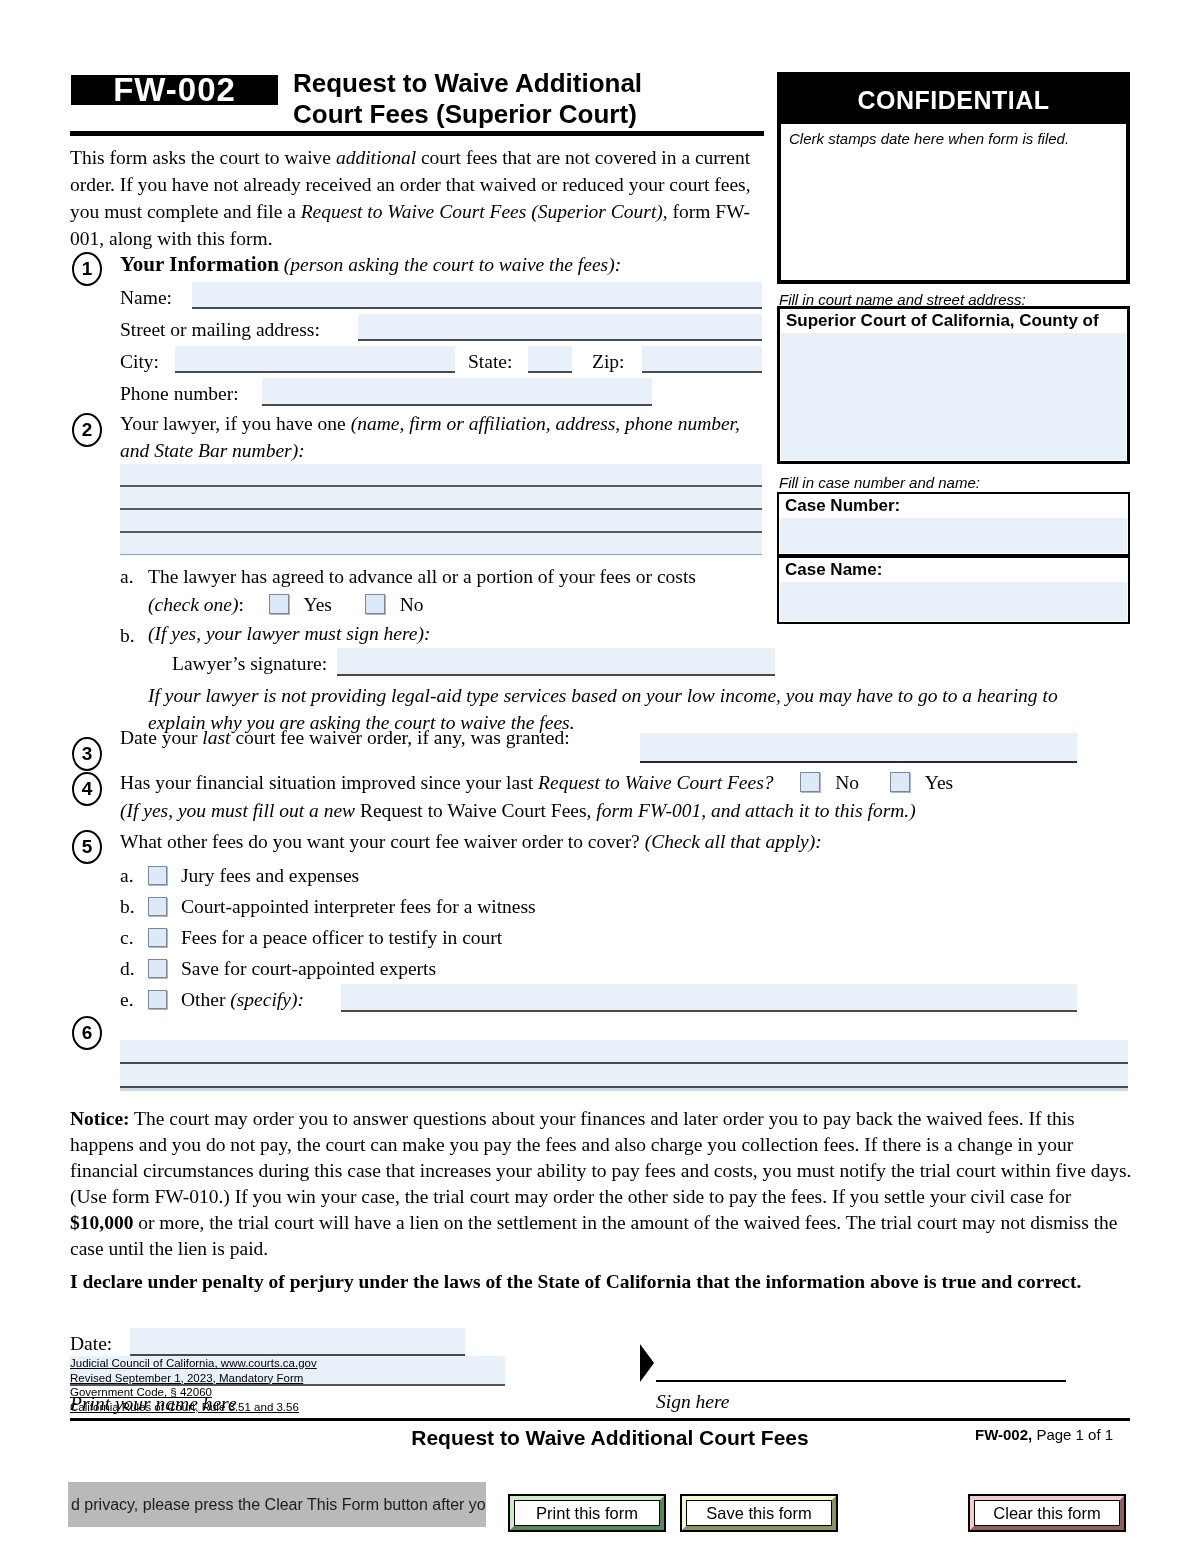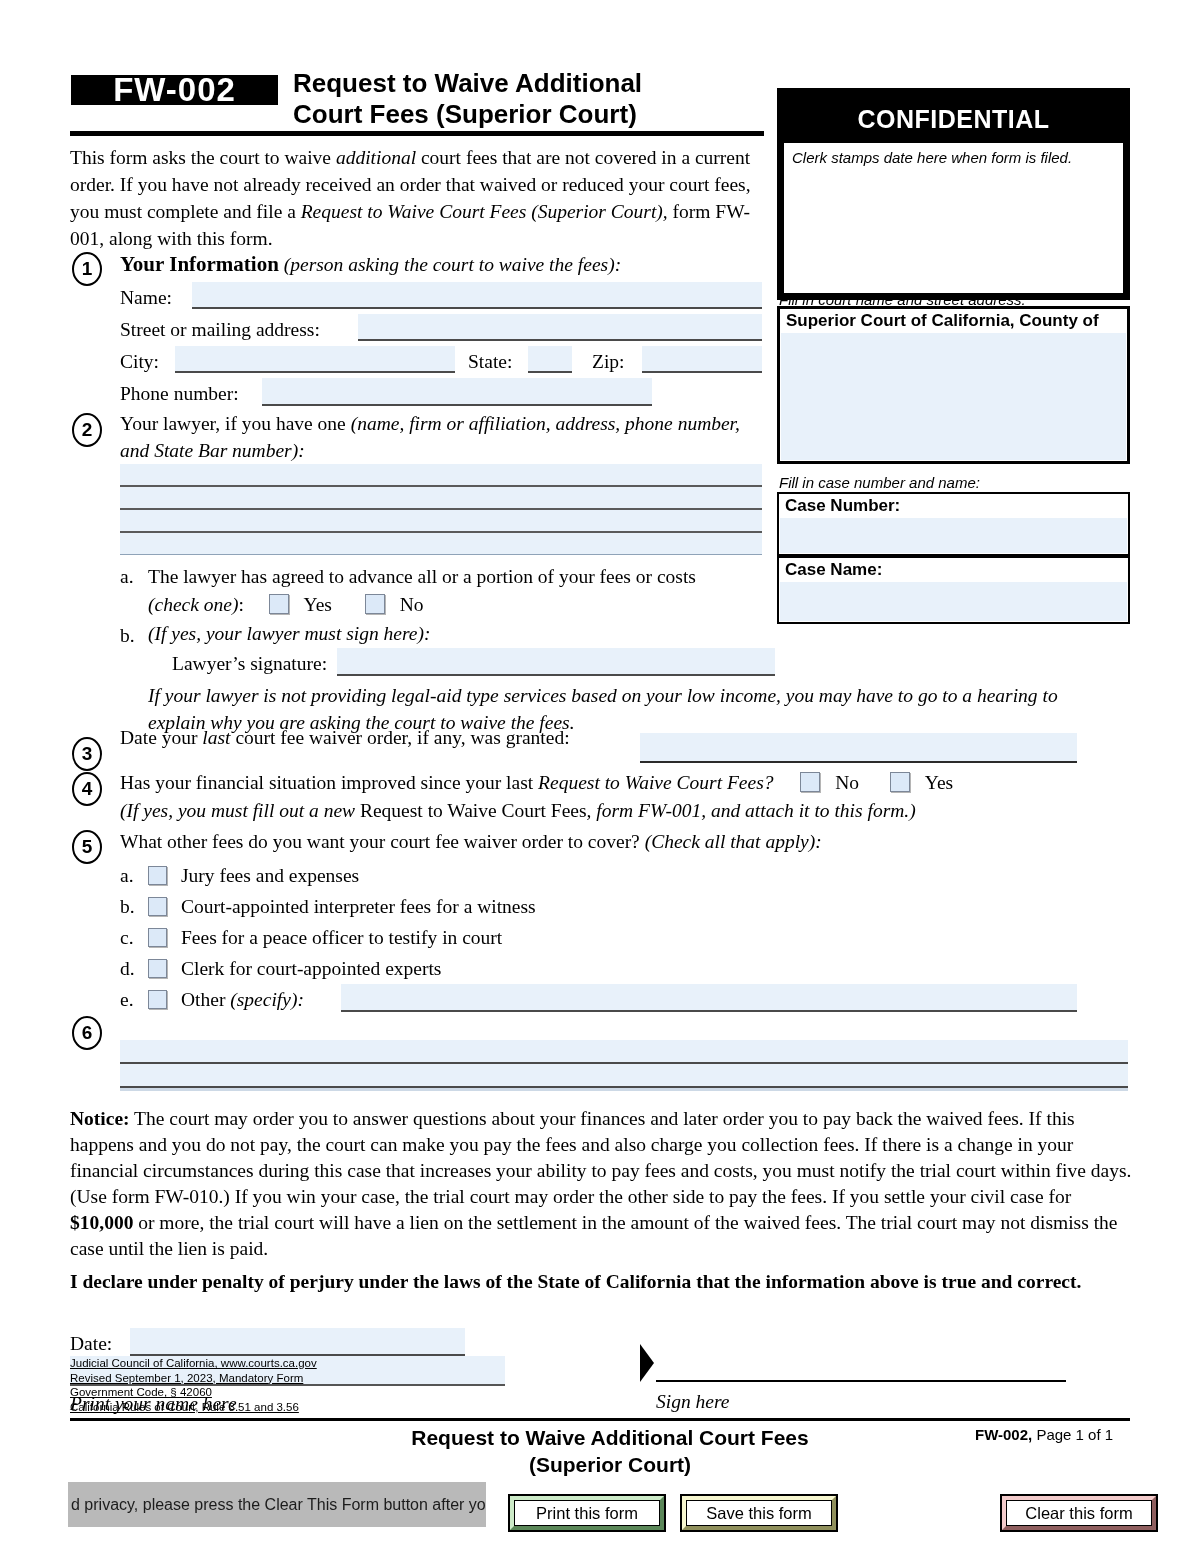--- a/index.html
+++ b/index.html
@@ -10,22 +10,22 @@
   .b{font-weight:bold;}
   .body-text{font-size:19.5px;line-height:27px;}
 
   
   .fw-badge{left:71px;top:75px;width:207px;height:30px;background:#000;color:#fff;
             display:flex;align-items:center;justify-content:center;
             font:bold 33px "Liberation Sans",sans-serif;letter-spacing:1px;}
   .form-title{left:293px;top:68px;width:480px;font:bold 26px "Liberation Sans",sans-serif;line-height:31px;}
   .title-rule{left:70px;top:131px;width:694px;height:5px;background:#000;}
 
-  .conf-box{left:777px;top:72px;width:353px;height:212px;border:7px solid #000000;box-sizing:border-box;
-            display:flex;flex-direction:column;margin-top:16px;}
+  .conf-box{left:777px;top:72px;width:353px;height:212px;border:4px solid #000000;box-sizing:border-box;
+            display:flex;flex-direction:column;}
   .conf-header{height:48px;background:#000;color:#fff;display:flex;align-items:center;justify-content:center;
                font:bold 25px "Liberation Sans",sans-serif;letter-spacing:0.5px;}
   .clerk-area{flex:1;padding:6px 8px;font:italic 15px "Liberation Sans",sans-serif;}
 
   .side-label{font:italic 15px "Liberation Sans",sans-serif;}
   .court-box{left:777px;top:306px;width:353px;height:158px;border:3px solid #000;box-sizing:border-box;
              display:flex;flex-direction:column;}
   .court-box-title{padding:2px 6px;font:bold 17px "Liberation Sans",sans-serif;}
   .blue-fill{flex:1;background:#e8f1fa;margin:0 1px 1px 1px;}
   .case-box{left:777px;width:353px;border:2px solid #000;box-sizing:border-box;display:flex;flex-direction:column;}
@@ -180,21 +180,21 @@
   <div class="abs body-text" style="left:120px;top:862px;">
     <span class="item-letter">a.</span><span class="cb cb-sm"></span><span style="margin-left:14px;">Jury fees and expenses</span>
   </div>
   <div class="abs body-text" style="left:120px;top:893px;">
     <span class="item-letter">b.</span><span class="cb cb-sm"></span><span style="margin-left:14px;">Court-appointed interpreter fees for a witness</span>
   </div>
   <div class="abs body-text" style="left:120px;top:924px;">
     <span class="item-letter">c.</span><span class="cb cb-sm"></span><span style="margin-left:14px;">Fees for a peace officer to testify in court</span>
   </div>
   <div class="abs body-text" style="left:120px;top:955px;">
-    <span class="item-letter">d.</span><span class="cb cb-sm"></span><span style="margin-left:14px;">Clerk for court-appointed experts</span>
+    <span class="item-letter">d.</span><span class="cb cb-sm"></span><span style="margin-left:14px;">Save for court-appointed experts</span>
   </div>
   <div class="abs body-text" style="left:120px;top:986px;">
     <span class="item-letter">e.</span><span class="cb cb-sm"></span><span style="margin-left:14px;">Other </span> <span class="it">(specify):</span>
   </div>
   <div class="abs field ul" style="left:341px;top:984px;width:736px;height:26px;"></div>
 
   <div class="abs circle-num" style="left:72px;top:1016px;">6</div>
   <div class="abs" style="left:120px;top:1040px;width:1008px;">
     <div class="explain-row"></div>
     <div class="explain-row"></div>
@@ -217,38 +217,37 @@
 
   <div class="abs footer-rule"></div>
   <div class="abs footer-small" style="left:70px;top:1356px;text-decoration:underline;">
     <div>Judicial Council of California, www.courts.ca.gov</div>
     <div>Revised September 1, 2023, Mandatory Form</div>
     <div>Government Code, § 42060</div>
     <div>California Rules of Court, Rule 3.51 and 3.56</div>
   </div>
   <div class="abs footer-center" style="left:340px;top:1424px;width:540px;">
     <div>Request to Waive Additional Court Fees</div>
-    <div>(Superior Court)</div>
   </div>
   <div class="abs footer-right" style="left:975px;top:1426px;">
     <span class="b">FW-002,</span><span> Page 1 of 1</span>
   </div>
 
   <div class="abs gray-bar">
     <span>d privacy, please press the Clear This Form button after you</span>
   </div>
   <div class="abs pdf-btn" style="left:508px;">
     <div class="bevel green">
       <div class="btn-face">Print this form</div>
     </div>
   </div>
   <div class="abs pdf-btn" style="left:680px;">
     <div class="bevel khaki">
       <div class="btn-face">Save this form</div>
     </div>
   </div>
-  <div class="abs pdf-btn" style="left:1000px;">
+  <div class="abs pdf-btn" style="left:968px;">
     <div class="bevel pink">
       <div class="btn-face">Clear this form</div>
     </div>
   </div>
 
 </div>
 
 </body></html>

